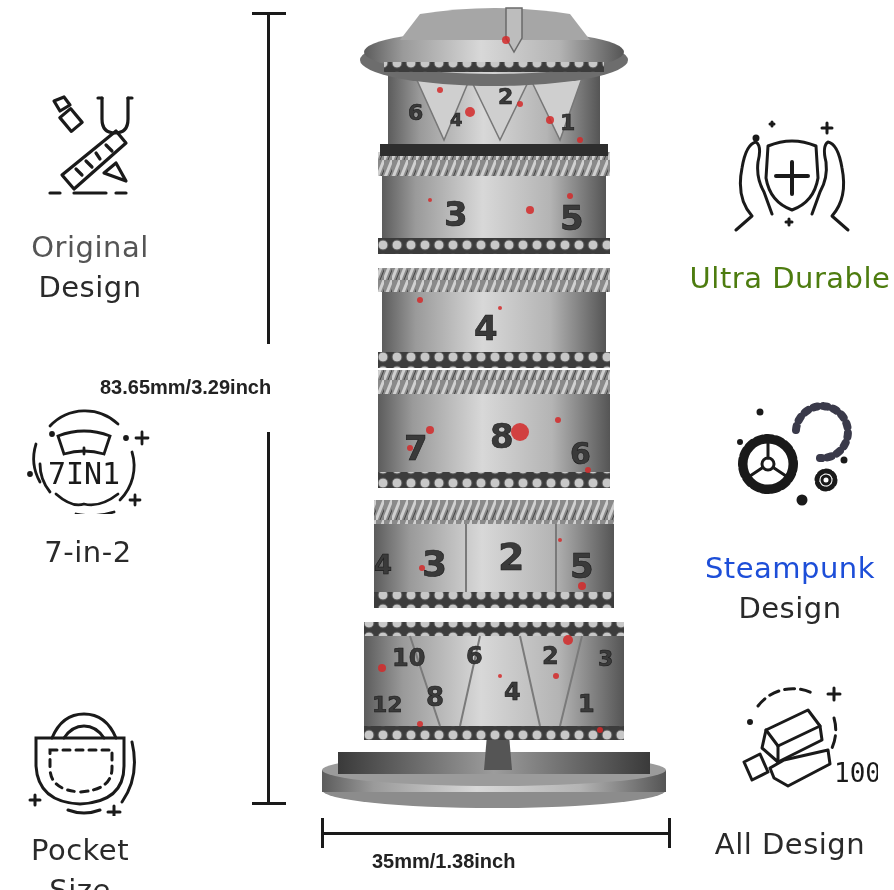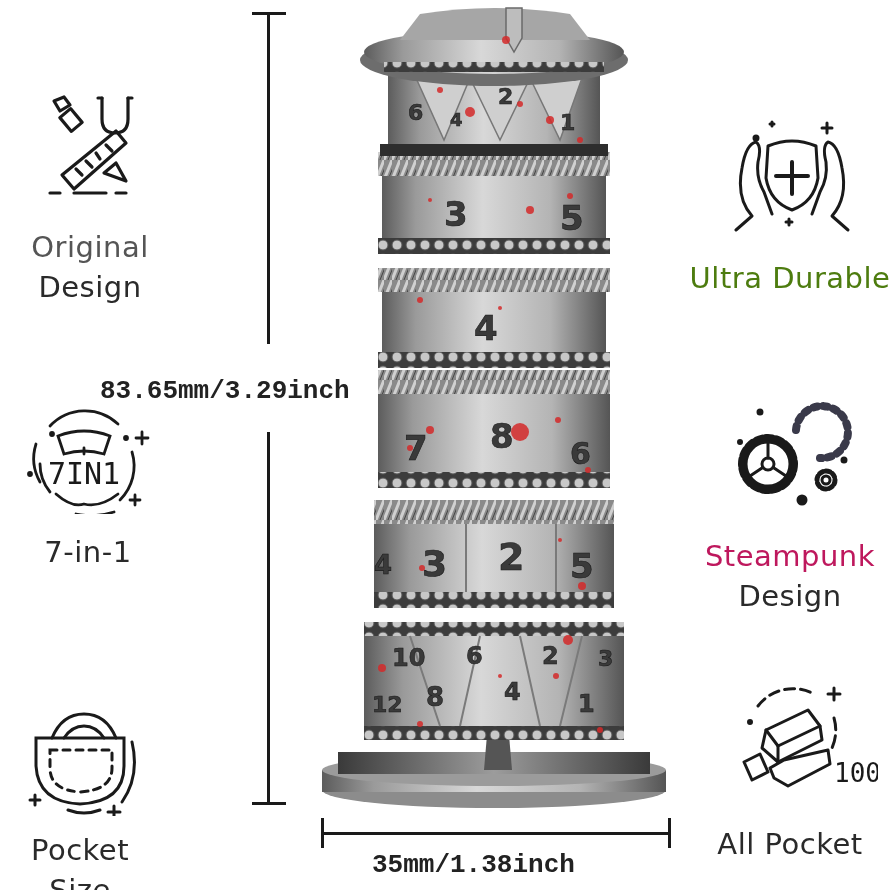--- a/index.html
+++ b/index.html
@@ -1,20 +1,20 @@
 <!DOCTYPE html>
 <html><head>
 <meta charset="utf-8">
 <style>
   html, body { margin:0; padding:0; background:#ffffff; }
   body { width:894px; height:890px; position:relative; overflow:hidden; font-family:"DejaVu Sans", sans-serif; color:#1e1e1e; }
   .abs { position:absolute; }
   .feature-label { position:absolute; font-family:"DejaVu Sans", sans-serif; font-size:29px; color:#2a2a2a; text-align:center; line-height:40px; letter-spacing:0.5px; }
   .feature-label.grey { color:#555; }
-  .dim-text { position:absolute; font-family:Liberation Mono, monospace; font-weight:bold; font-size:26px; color:#222; white-space:nowrap; }
+  .dim-text { position:absolute; font-family:Liberation Sans, sans-serif; font-weight:bold; font-size:20px; color:#222; white-space:nowrap; }
   .vline { position:absolute; background:#1a1a1a; }
   svg { display:block; }
 </style>
 </head>
 <body>
 
 <div class="abs" style="left:20px;top:85px;width:160px;height:225px;">
   <svg class="abs" style="left:14px;top:8px;" width="110" height="105" viewBox="0 0 110 105" fill="none" stroke="#1a1a1a" stroke-width="3.2" stroke-linecap="round" stroke-linejoin="round">
 
     <path d="M20 8 L30 4 L36 12 L26 18 Z"></path>
@@ -46,21 +46,21 @@
     <path d="M110 48 A48 48 0 0 1 98 96"></path>
     <path d="M34 90 Q50 104 62 100 Q78 104 96 90"></path>
     <path d="M54 110 Q72 114 92 108"></path>
     <circle cx="8" cy="70" r="1.5" fill="#1a1a1a"></circle>
     <circle cx="30" cy="30" r="1.5" fill="#1a1a1a"></circle>
     <circle cx="104" cy="34" r="1.5" fill="#1a1a1a"></circle>
     <path d="M114 34 L126 34 M120 28 L120 40"></path>
     <path d="M108 96 L118 96 M113 91 L113 101"></path>
     <text x="62" y="80" text-anchor="middle" font-family="DejaVu Sans Mono, monospace" font-size="30" fill="#1a1a1a" stroke="none">7IN1</text>
   </svg>
-  <div class="feature-label" style="left:0;top:128px;width:136px;color:#2a2a2a;">7-in-1</div>
+  <div class="feature-label" style="left:0;top:128px;width:136px;color:#2a2a2a;">7-in-2</div>
 </div>
 
 <div class="abs" style="left:0px;top:700px;width:180px;height:180px;">
   <svg class="abs" style="left:28px;top:6px;" width="110" height="110" viewBox="0 0 110 110" fill="none" stroke="#1a1a1a" stroke-width="3" stroke-linecap="round">
     <path d="M24 32 Q34 8 56 8 Q78 8 88 32"></path>
     <path d="M36 32 Q44 20 56 20 Q68 20 76 32"></path>
     <path d="M8 32 L96 32 L96 60 Q96 96 52 98 Q10 96 8 60 Z"></path>
     <path d="M22 44 L84 44 L84 62 Q84 84 52 86 Q22 84 22 62 Z" stroke-dasharray="7 6"></path>
     <path d="M104 36 Q112 70 94 96"></path>
     <path d="M40 104 Q56 110 72 104"></path>
@@ -229,32 +229,32 @@
     <path d="M64 32 A26 26 0 1 1 88 60" stroke="#3a3a4a" stroke-width="3"></path>
     <path d="M64 32 A26 26 0 1 1 88 60" stroke="#3a3a4a" stroke-width="8" stroke-dasharray="4 6"></path>
     <circle cx="94" cy="82" r="9" stroke-width="5" stroke-dasharray="4 3"></circle>
     <circle cx="94" cy="82" r="4"></circle>
     <circle cx="28" cy="14" r="2" fill="#1a1a1a"></circle>
     <circle cx="70" cy="102" r="4" fill="#1a1a1a"></circle>
     <circle cx="112" cy="62" r="2" fill="#1a1a1a"></circle>
     <circle cx="8" cy="44" r="1.5" fill="#1a1a1a"></circle>
   </svg>
   <div class="feature-label" style="left:0;top:138px;width:208px;">
-    <div style="color:#be185d;">Steampunk</div>
+    <div style="color:#1d4ed8;margin-top:12px;">Steampunk</div>
     <div style="color:#2a2a2a;">Design</div>
   </div>
 </div>
 
 <div class="abs" style="left:686px;top:682px;width:208px;height:190px;">
   <svg class="abs" style="left:52px;top:0;" width="140" height="120" viewBox="0 0 140 120" fill="none" stroke="#1a1a1a" stroke-width="3" stroke-linecap="round" stroke-linejoin="round">
     <path d="M28 48 L70 28 L82 44 L40 64 Z"></path>
     <path d="M28 48 L24 66 L40 80 L40 64"></path>
     <path d="M40 80 L84 58 L82 44"></path>
     <path d="M6 80 L22 72 L30 90 L14 98 Z"></path>
     <path d="M32 86 L46 78 L90 68 L92 82 L50 104 L36 96 Z"></path>
     <path d="M20 24 A44 44 0 0 1 76 12" stroke-dasharray="10 6"></path>
     <path d="M96 36 A44 44 0 0 1 92 70" stroke-dasharray="12 6"></path>
     <path d="M90 12 L102 12 M96 6 L96 18"></path>
     <circle cx="12" cy="40" r="1.5" fill="#1a1a1a"></circle>
     <text x="96" y="100" font-family="DejaVu Sans Mono, monospace" font-size="26" fill="#1a1a1a" stroke="none">100%</text>
   </svg>
-  <div class="feature-label" style="left:0;top:142px;width:208px;color:#2a2a2a;">All Pocket</div>
+  <div class="feature-label" style="left:0;top:142px;width:208px;color:#2a2a2a;">All Design</div>
 </div>
 
 </body></html>

